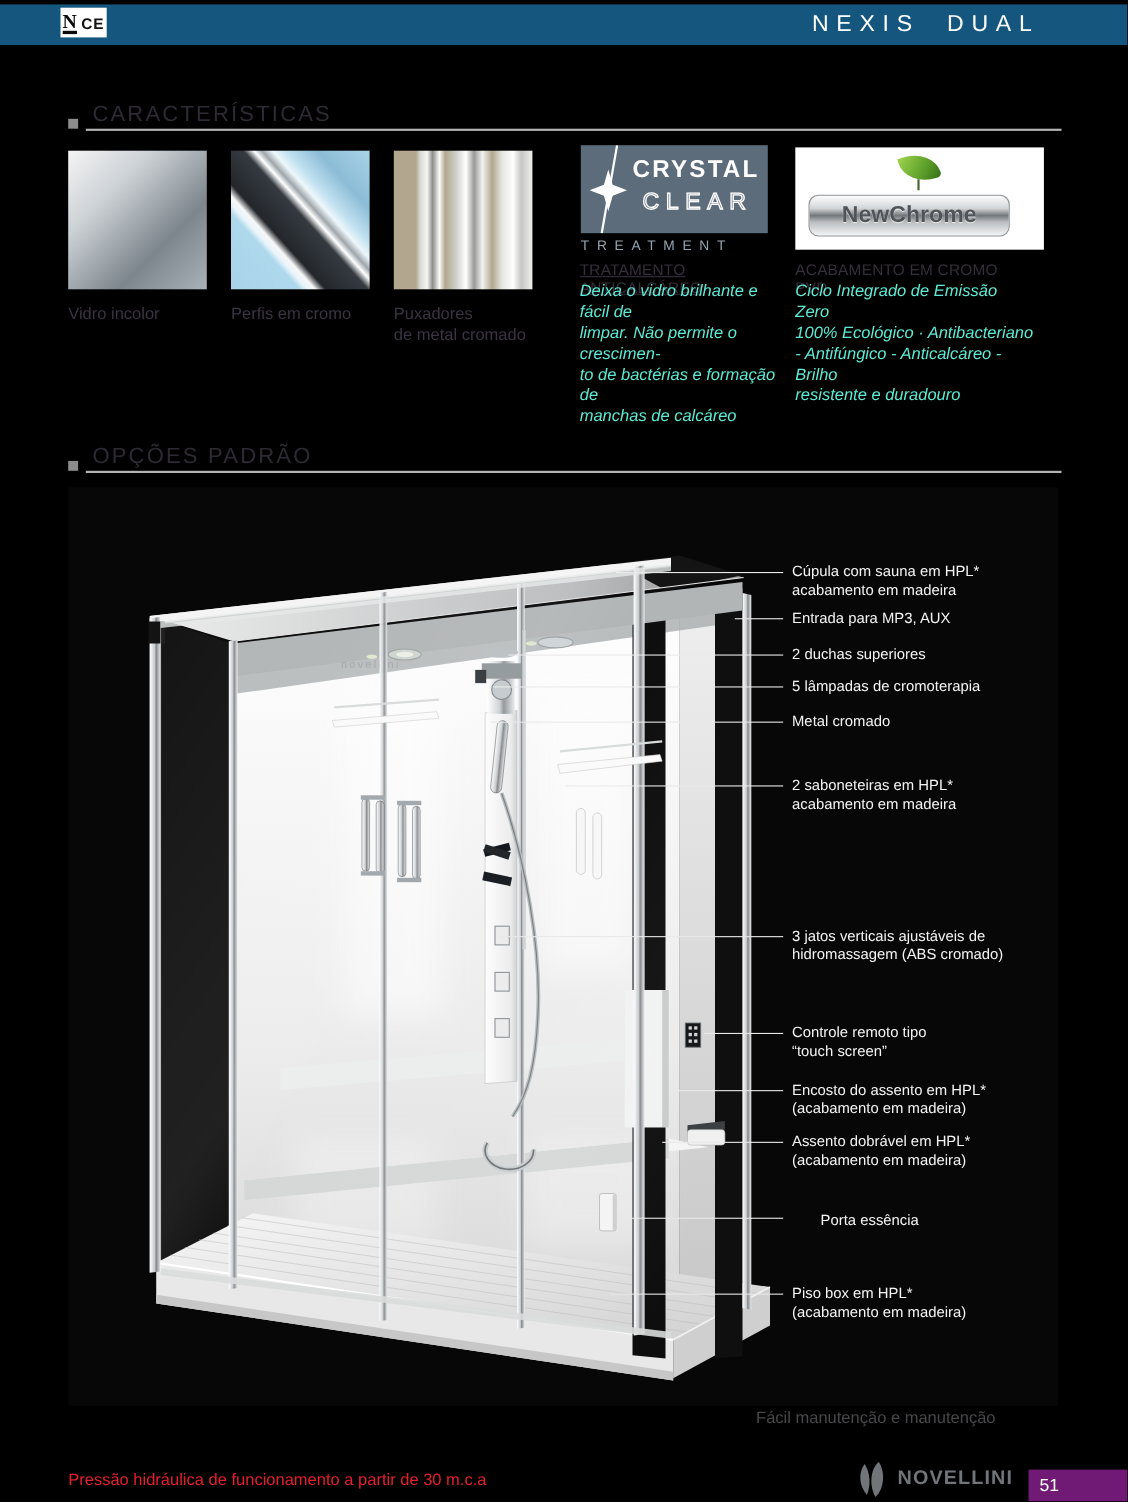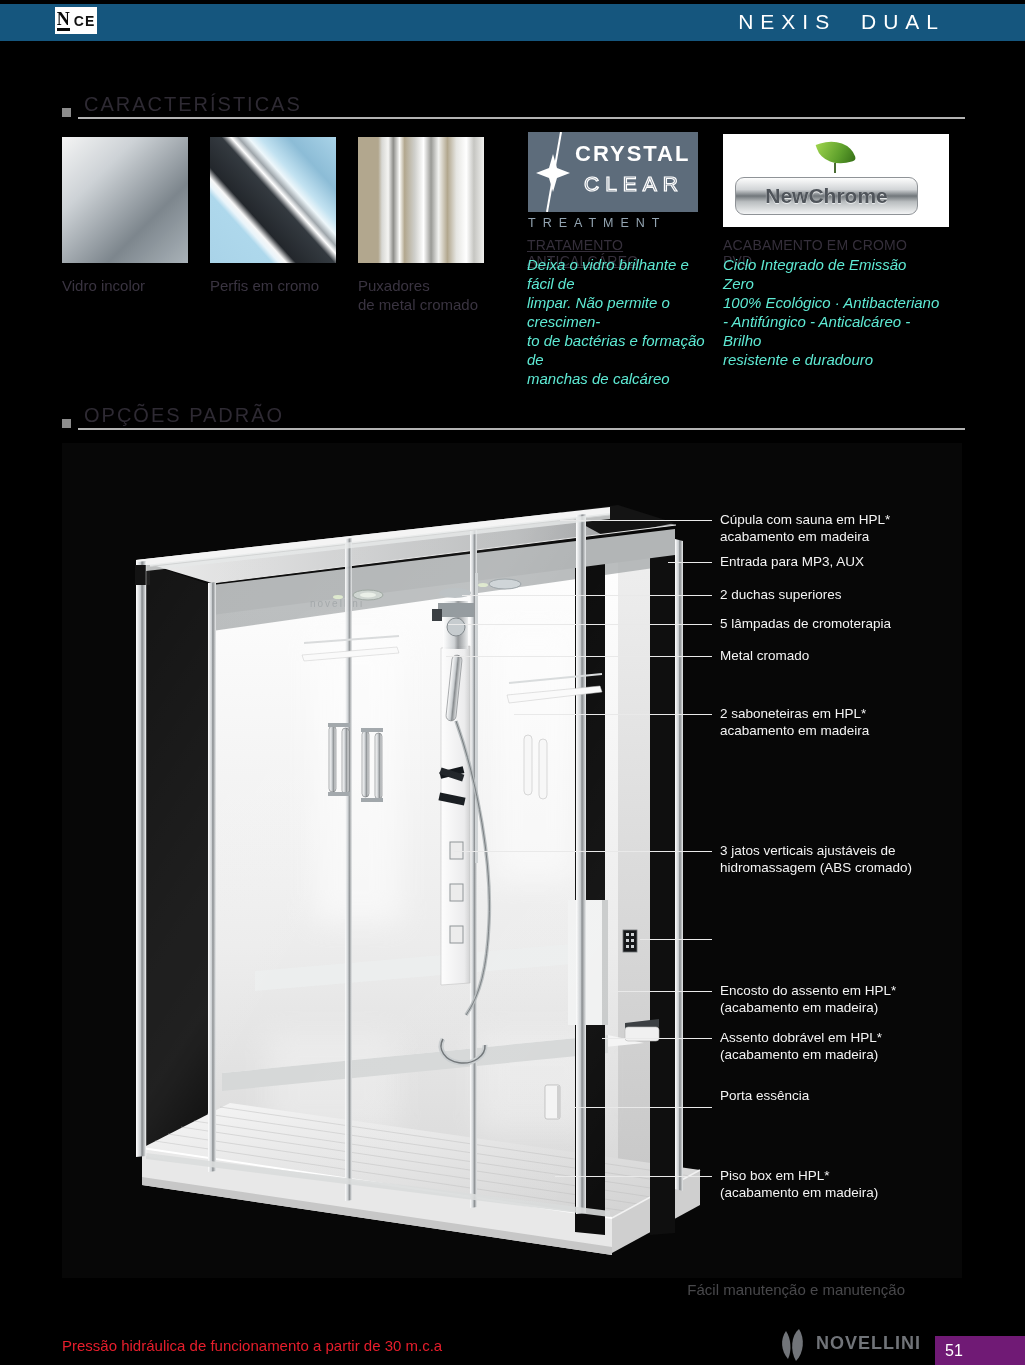--- a/index.html
+++ b/index.html
@@ -289,25 +289,27 @@
   <div class="co-text" style="top:68px;">Cúpula com sauna em HPL*
 acabamento em madeira</div>
   <div class="co-text" style="top:110px;">Entrada para MP3, AUX</div>
   <div class="co-text" style="top:143px;">2 duchas superiores</div>
   <div class="co-text" style="top:172px;">5 lâmpadas de cromoterapia</div>
   <div class="co-text" style="top:204px;">Metal cromado</div>
   <div class="co-text" style="top:262px;">2 saboneteiras em HPL*
 acabamento em madeira</div>
   <div class="co-text" style="top:399px;">3 jatos verticais ajustáveis de
 hidromassagem (ABS cromado)</div>
+  <div class="co-text" style="top:487px;">Controle remoto tipo
+“touch screen”</div>
   <div class="co-text" style="top:539px;">Encosto do assento em HPL*
 (acabamento em madeira)</div>
   <div class="co-text" style="top:586px;">Assento dobrável em HPL*
 (acabamento em madeira)</div>
-  <div class="co-text" style="top:644px;">Porta essência</div>
+  <div class="co-text" style="top:658px;margin-left:26px;">Porta essência</div>
   <div class="co-text" style="top:724px;">Piso box em HPL*
 (acabamento em madeira)</div>
 </div>
 
 <div class="abs facil">Fácil manutenção e manutenção</div>
 <div class="abs rednote">Pressão hidráulica de funcionamento a partir de 30 m.c.a</div>
 <svg class="abs" style="left:776px;top:1327px;" width="36" height="36">
   <path d="M12,32 C5,24 4,12 10,4 C15,11 16,24 12,32 Z" fill="#717479"></path>
   <path d="M20,34 C14,24 15,8 23,2 C29,11 28,26 20,34 Z" fill="#717479"></path>
 </svg>

